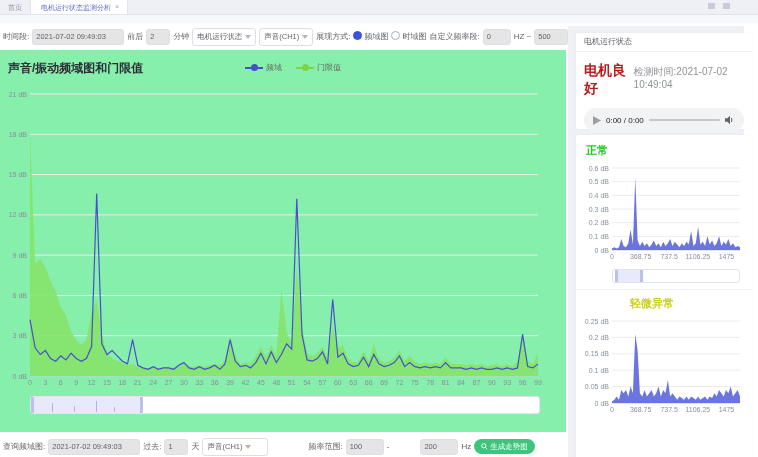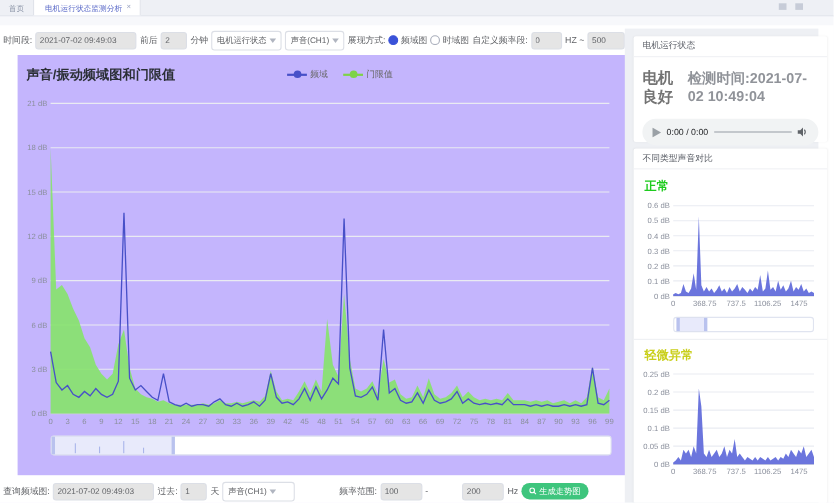--- a/index.html
+++ b/index.html
@@ -11,45 +11,45 @@
   .tab-active{background:#fff;color:#5d6cc9;padding:3px 8px 0 10px;display:flex;gap:4px;align-items:flex-start;border-left:1px solid #e0e3ea;border-right:1px solid #e0e3ea;}
   .tab-close{color:#9aa3c0;cursor:pointer;}
   .titlebar-icons{position:absolute;right:28px;top:3px;display:flex;gap:8px;}
   .titlebar-icons i{display:block;width:7px;height:6px;background:#c7ccd8;}
   .subband{position:absolute;left:0;top:15px;width:758px;height:8px;background:#f7f8fb;}
   
   .toolbar{position:absolute;left:3px;top:27px;width:564px;height:19px;display:flex;align-items:center;gap:3px;font-size:8px;color:#606266;white-space:nowrap;}
   .tb-input{height:14px;border:1px solid #dcdfe6;border-radius:3px;background:#e5e5e5;font-size:7.5px;color:#606266;padding:0 3px;font-family:"Liberation Sans",sans-serif;}
   .sel{height:16px;border:1px solid #dcdfe6;border-radius:3px;background:#fff;display:flex;align-items:center;gap:3px;padding:0 4px;font-size:7.5px;color:#606266;}
   .caret{width:0;height:0;border-left:3px solid transparent;border-right:3px solid transparent;border-top:4px solid #b0b5c0;}
-  .radio{display:flex;align-items:center;gap:2px;}
+  .radio{display:flex;gap:2px;}
   .rdot{width:7px;height:7px;border-radius:50%;background:#3a52d8;border:1px solid #3a52d8;}
   .rcirc{width:7px;height:7px;border-radius:50%;background:#fff;border:1px solid #a9aebb;}
   .gbtn{height:15px;border:none;border-radius:8px;background:#3ec57d;color:#fff;font-size:7.5px;display:flex;align-items:center;gap:2px;padding:0 7px;cursor:pointer;font-family:"Liberation Sans",sans-serif;}
   
-  .main-card{position:absolute;left:16px;top:50px;width:566px;height:382px;background:#c4b5fd;}
+  .main-card{position:absolute;left:0;top:50px;width:566px;height:382px;background:#86efac;}
   .chart-title{position:absolute;left:8px;top:10px;font-size:12px;font-weight:bold;color:#2b2f36;}
   .legend{position:absolute;left:245px;top:12px;display:flex;gap:14px;font-size:8px;color:#666;}
   .legitem{display:flex;align-items:center;gap:3px;}
   .legmark{position:relative;width:18px;height:7px;}
   .legmark .ln{position:absolute;left:0;top:3px;width:18px;height:1.5px;}
   .legmark .dt{position:absolute;left:6px;top:0;width:7px;height:7px;border-radius:50%;}
   .dz{position:absolute;border:1px solid #e0e4f0;background:#fff;border-radius:3px;}
   .dz-sel{position:absolute;top:0;bottom:0;background:rgba(98,116,228,0.15);border-left:3px solid #b9c2ee;border-right:3px solid #b9c2ee;}
   .dz-tick{position:absolute;bottom:1px;width:1px;background:#aab6ea;}
   
   .btoolbar{position:absolute;left:3px;top:437px;width:560px;height:19px;display:flex;align-items:center;gap:3px;font-size:8px;color:#606266;white-space:nowrap;}
   .spacer{width:34px;}
   
   .sidebar{position:absolute;left:568px;top:26px;width:176px;height:444px;background:#eef0f4;}
   .card{position:absolute;background:#fff;border-radius:2px;box-shadow:0 0 2px rgba(0,0,0,0.05);}
   .card-hd{height:18px;line-height:18px;padding:0 8px;font-size:8px;color:#5a5e66;border-bottom:1px solid #f0f1f4;}
   .status-row{padding:10px 8px 2px 8px;display:flex;align-items:baseline;gap:4px;}
   .status-big{font-size:14px;font-weight:bold;}
-  .status-time{font-size:13px;color:#909399;font-weight:bold;}
+  .status-time{font-size:10px;color:#909399;}
   .player{height:24px;border-radius:12px;background:#f1f3f4;display:flex;align-items:center;gap:5px;padding:0 9px;}
   .ptime{font-size:8px;color:#202124;}
   .ptrack{height:2px;background:#c3c7cc;border-radius:1px;position:relative;flex:1;}
   .pknob{position:absolute;left:0;top:-2px;width:6px;height:6px;border-radius:50%;background:#5f6368;}
   .cmp-label{font-size:11px;font-weight:bold;padding:8px 0 0 10px;}
   .divider{height:1px;background:#eef0f3;margin:6px 0;}
   svg text{font-family:"Liberation Sans","DejaVu Sans",sans-serif;}
 </style>
 </head>
 <body>
@@ -214,38 +214,37 @@
         </svg>
       <span>生成走势图</span>
     </button>
   </div>
 
   <div class="sidebar">
 
     <div class="card" style="left:8px;top:7px;width:176px;height:96px;">
       <div class="card-hd">电机运行状态</div>
       <div class="status-row">
-        <span class="status-big" style="color: #737373;">电机良好</span>
+        <span class="status-big" style="color: #b91c1c;">电机良好</span>
         <span class="status-time">检测时间:2021-07-02 10:49:04</span>
       </div>
       <div class="player" style="margin:8px 8px 0 8px;">
         <svg width="8" height="9" viewBox="0 0 8 9">
             <polygon points="0,0 8,4.5 0,9" fill="#9aa0a6"></polygon>
           </svg>
         <span class="ptime">0:00 / 0:00</span>
         <div class="ptrack"></div>
         <svg width="10" height="10" viewBox="0 0 12 12">
             <polygon points="0,4 3,4 6,1 6,11 3,8 0,8" fill="#5f6368"></polygon>
             <path d="M7.5 3.5 a4 4 0 0 1 0 5" fill="none" stroke="#5f6368" stroke-width="1.2"></path>
           </svg>
       </div>
     </div>
 
     <div class="card" style="left:8px;top:109px;width:176px;height:340px;">
-      <div class="card-hd">不同类型声音对比</div>
       <div class="cmp-label" style="color: rgb(30, 203, 30);">正常</div>
       <svg width="168" height="106" style="display:block;margin:2px 0 0 2px;">
           <line x1="34" y1="90" x2="162" y2="90" stroke="#c9cdd9" stroke-width="1"></line>
           <text x="31" y="92.5" text-anchor="end" font-size="7" fill="#8a8f9c">0 dB</text>
           <line x1="34" y1="76.33333333333333" x2="162" y2="76.33333333333333" stroke="#e9ebf2" stroke-width="1"></line>
           <text x="31" y="78.83333333333333" text-anchor="end" font-size="7" fill="#8a8f9c">0.1 dB</text>
           <line x1="34" y1="62.66666666666667" x2="162" y2="62.66666666666667" stroke="#e9ebf2" stroke-width="1"></line>
           <text x="31" y="65.16666666666667" text-anchor="end" font-size="7" fill="#8a8f9c">0.2 dB</text>
           <line x1="34" y1="49" x2="162" y2="49" stroke="#e9ebf2" stroke-width="1"></line>
           <text x="31" y="51.5" text-anchor="end" font-size="7" fill="#8a8f9c">0.3 dB</text>
@@ -259,21 +258,21 @@
           <text x="62.608000000000004" y="99" text-anchor="middle" font-size="7" fill="#8a8f9c">368.75</text>
           <text x="91.21600000000001" y="99" text-anchor="middle" font-size="7" fill="#8a8f9c">737.5</text>
           <text x="119.824" y="99" text-anchor="middle" font-size="7" fill="#8a8f9c">1106.25</text>
           <text x="148.43200000000002" y="99" text-anchor="middle" font-size="7" fill="#8a8f9c">1475</text>
           <polygon points="34,90 34.0,88.6 36.3,87.3 38.7,88.6 41.0,87.3 43.3,79.1 45.6,85.9 48.0,87.3 50.3,83.2 52.6,69.5 54.9,84.5 57.3,17.6 59.6,80.4 61.9,85.9 64.3,81.8 66.6,85.9 68.9,83.2 71.2,87.3 73.6,84.5 75.9,80.4 78.2,85.9 80.5,83.2 82.9,87.3 85.2,81.8 87.5,85.9 89.9,83.2 92.2,79.1 94.5,85.9 96.8,81.8 99.2,84.5 101.5,87.3 103.8,83.2 106.1,85.9 108.5,81.8 110.8,84.5 113.1,70.9 115.5,85.9 117.8,83.2 120.1,66.8 122.4,84.5 124.8,81.8 127.1,85.9 129.4,76.3 131.7,84.5 134.1,80.4 136.4,85.9 138.7,83.2 141.1,76.3 143.4,85.9 145.7,81.8 148.0,84.5 150.4,79.1 152.7,85.9 155.0,83.2 157.3,87.3 159.7,85.9 162.0,87.3 162,90" fill="#5b66d9" fill-opacity="0.9"></polygon>
         </svg>
       <div class="dz" style="position:relative;margin:3px 0 0 36px;width:126px;height:12px;">
         <div class="dz-sel" style="left:2px;width:22px;"></div>
       </div>
       <div class="divider"></div>
-      <div class="cmp-label" style="padding-top: 0px; color: rgb(201, 207, 26);">轻微异常</div>
+      <div class="cmp-label" style="padding-top: 0px; color: rgb(201, 207, 26); margin-left: 44px;">轻微异常</div>
       <svg width="168" height="104" style="display:block;margin:4px 0 0 2px;">
           <line x1="34" y1="88" x2="162" y2="88" stroke="#c9cdd9" stroke-width="1"></line>
           <text x="31" y="90.5" text-anchor="end" font-size="7" fill="#8a8f9c">0 dB</text>
           <line x1="34" y1="71.6" x2="162" y2="71.6" stroke="#e9ebf2" stroke-width="1"></line>
           <text x="31" y="74.1" text-anchor="end" font-size="7" fill="#8a8f9c">0.05 dB</text>
           <line x1="34" y1="55.199999999999996" x2="162" y2="55.199999999999996" stroke="#e9ebf2" stroke-width="1"></line>
           <text x="31" y="57.699999999999996" text-anchor="end" font-size="7" fill="#8a8f9c">0.1 dB</text>
           <line x1="34" y1="38.800000000000004" x2="162" y2="38.800000000000004" stroke="#e9ebf2" stroke-width="1"></line>
           <text x="31" y="41.300000000000004" text-anchor="end" font-size="7" fill="#8a8f9c">0.15 dB</text>
           <line x1="34" y1="22.39999999999999" x2="162" y2="22.39999999999999" stroke="#e9ebf2" stroke-width="1"></line>

